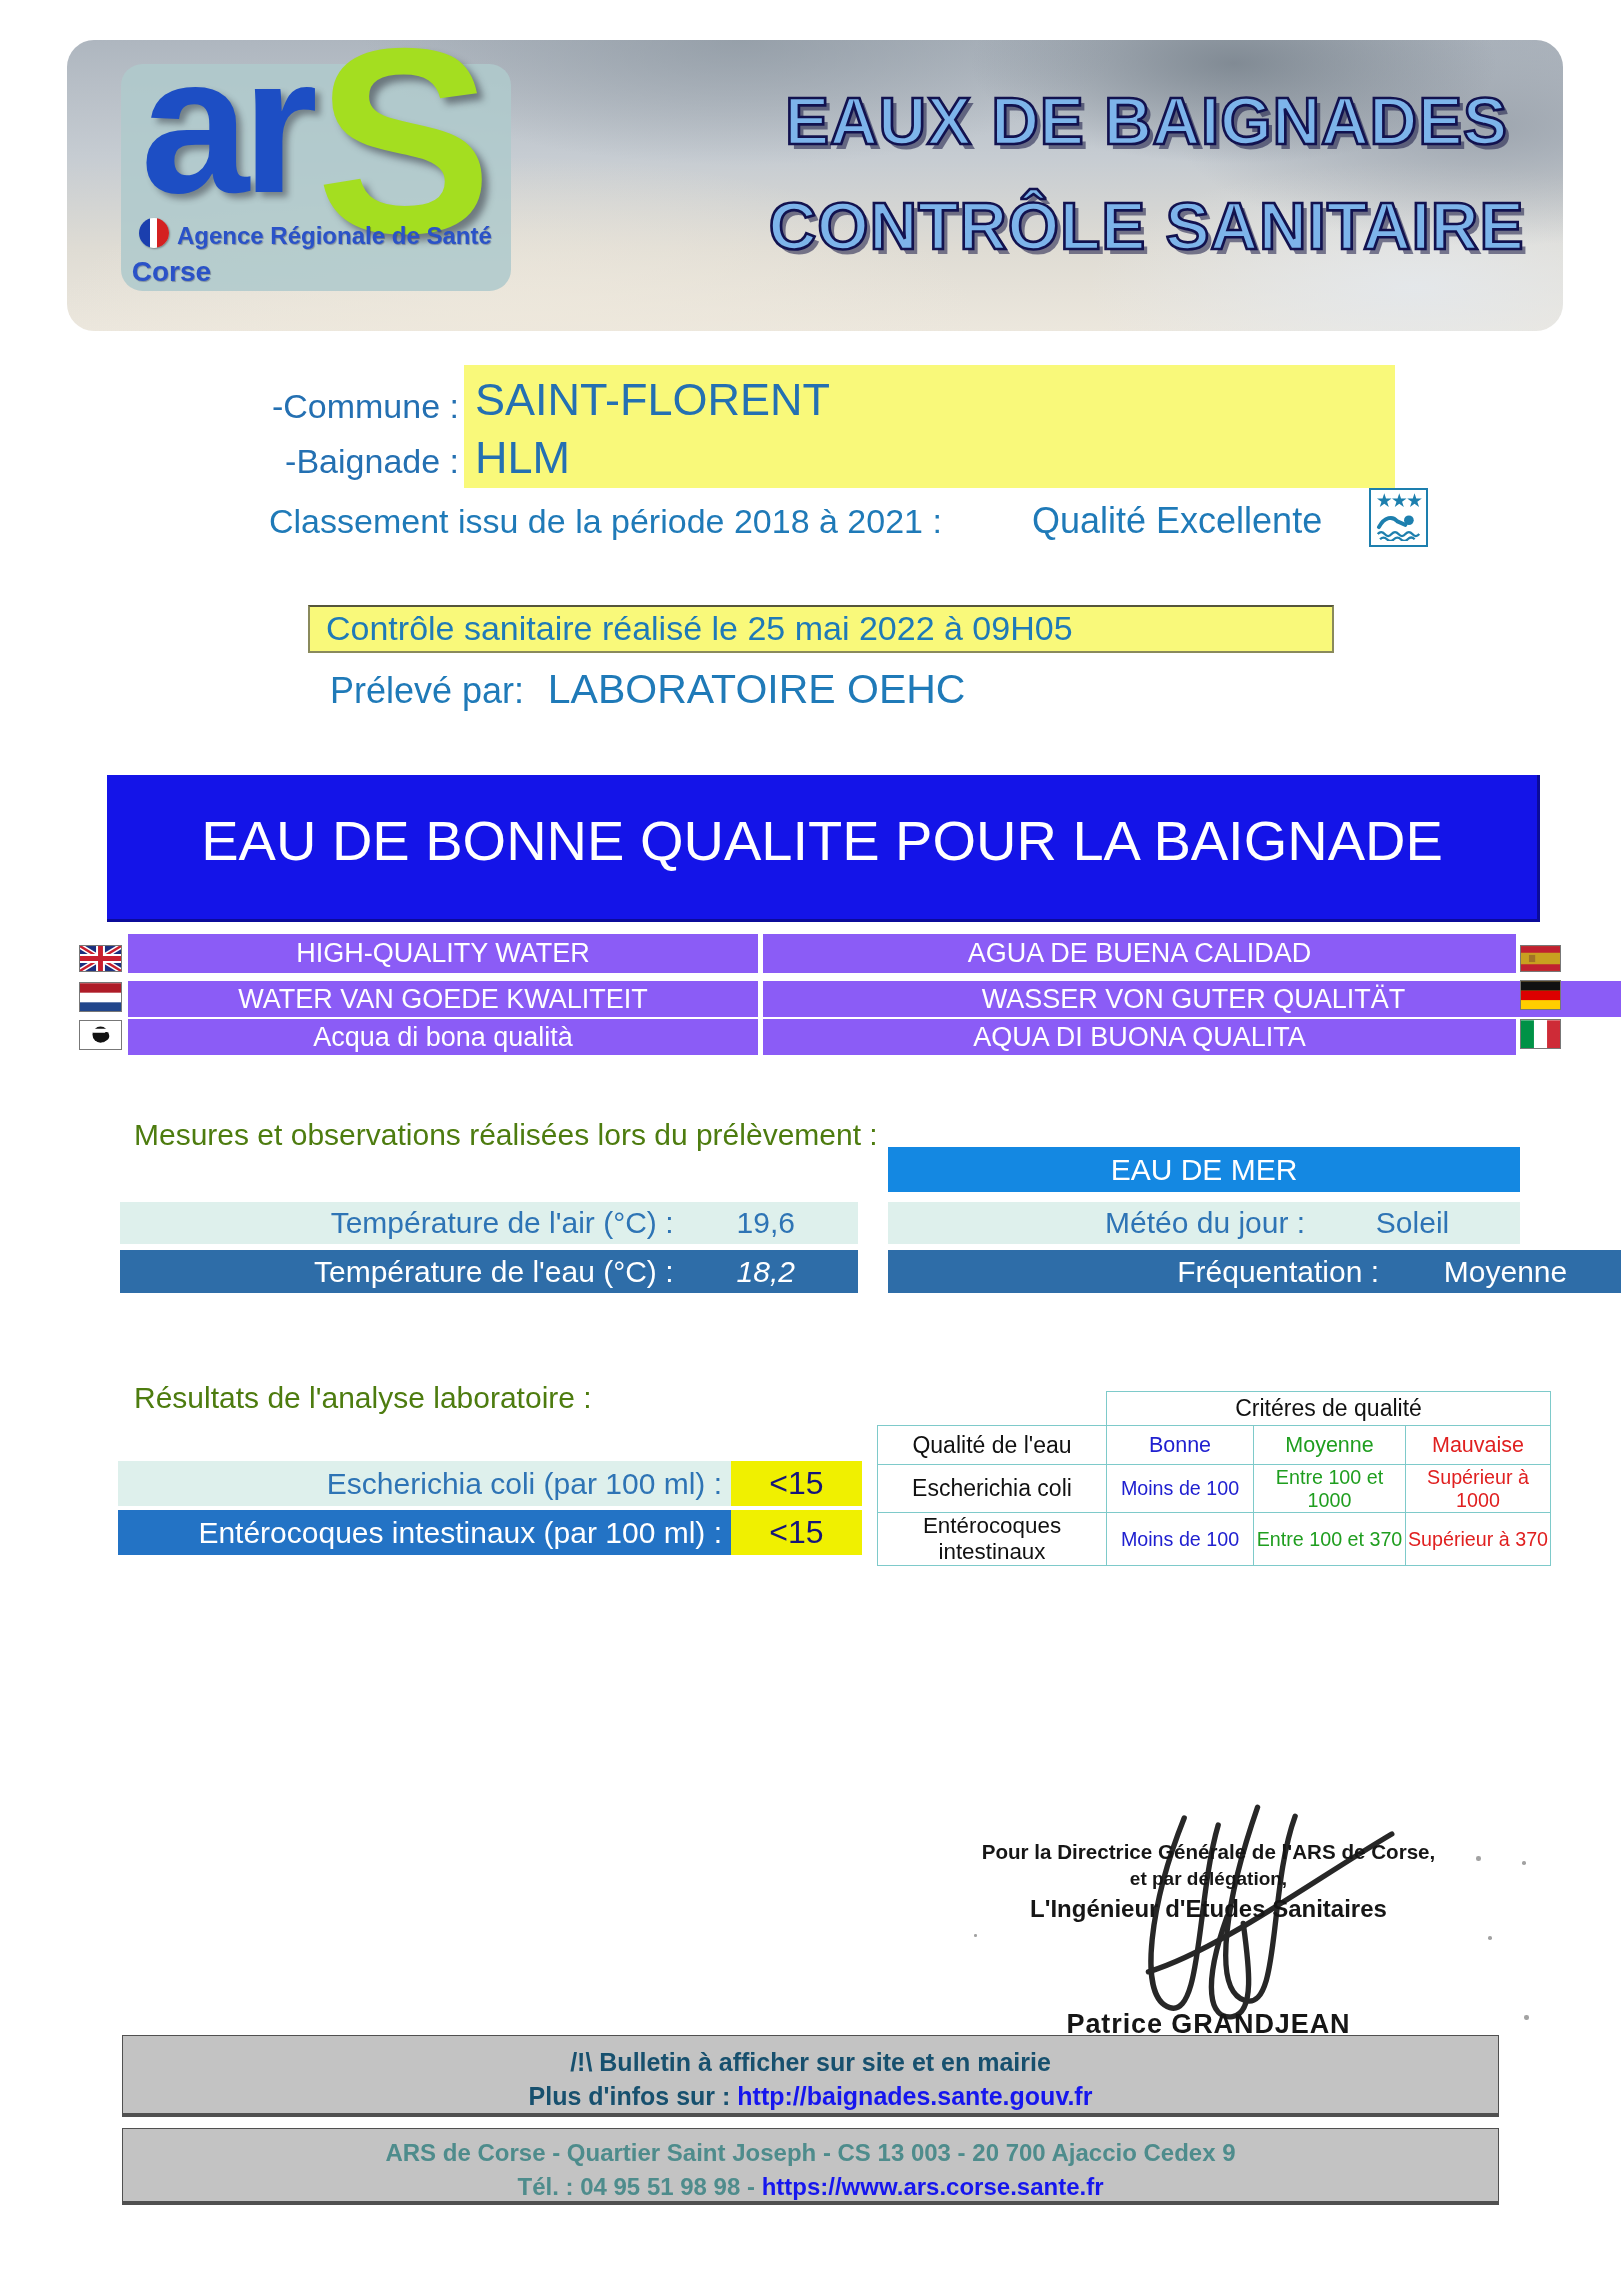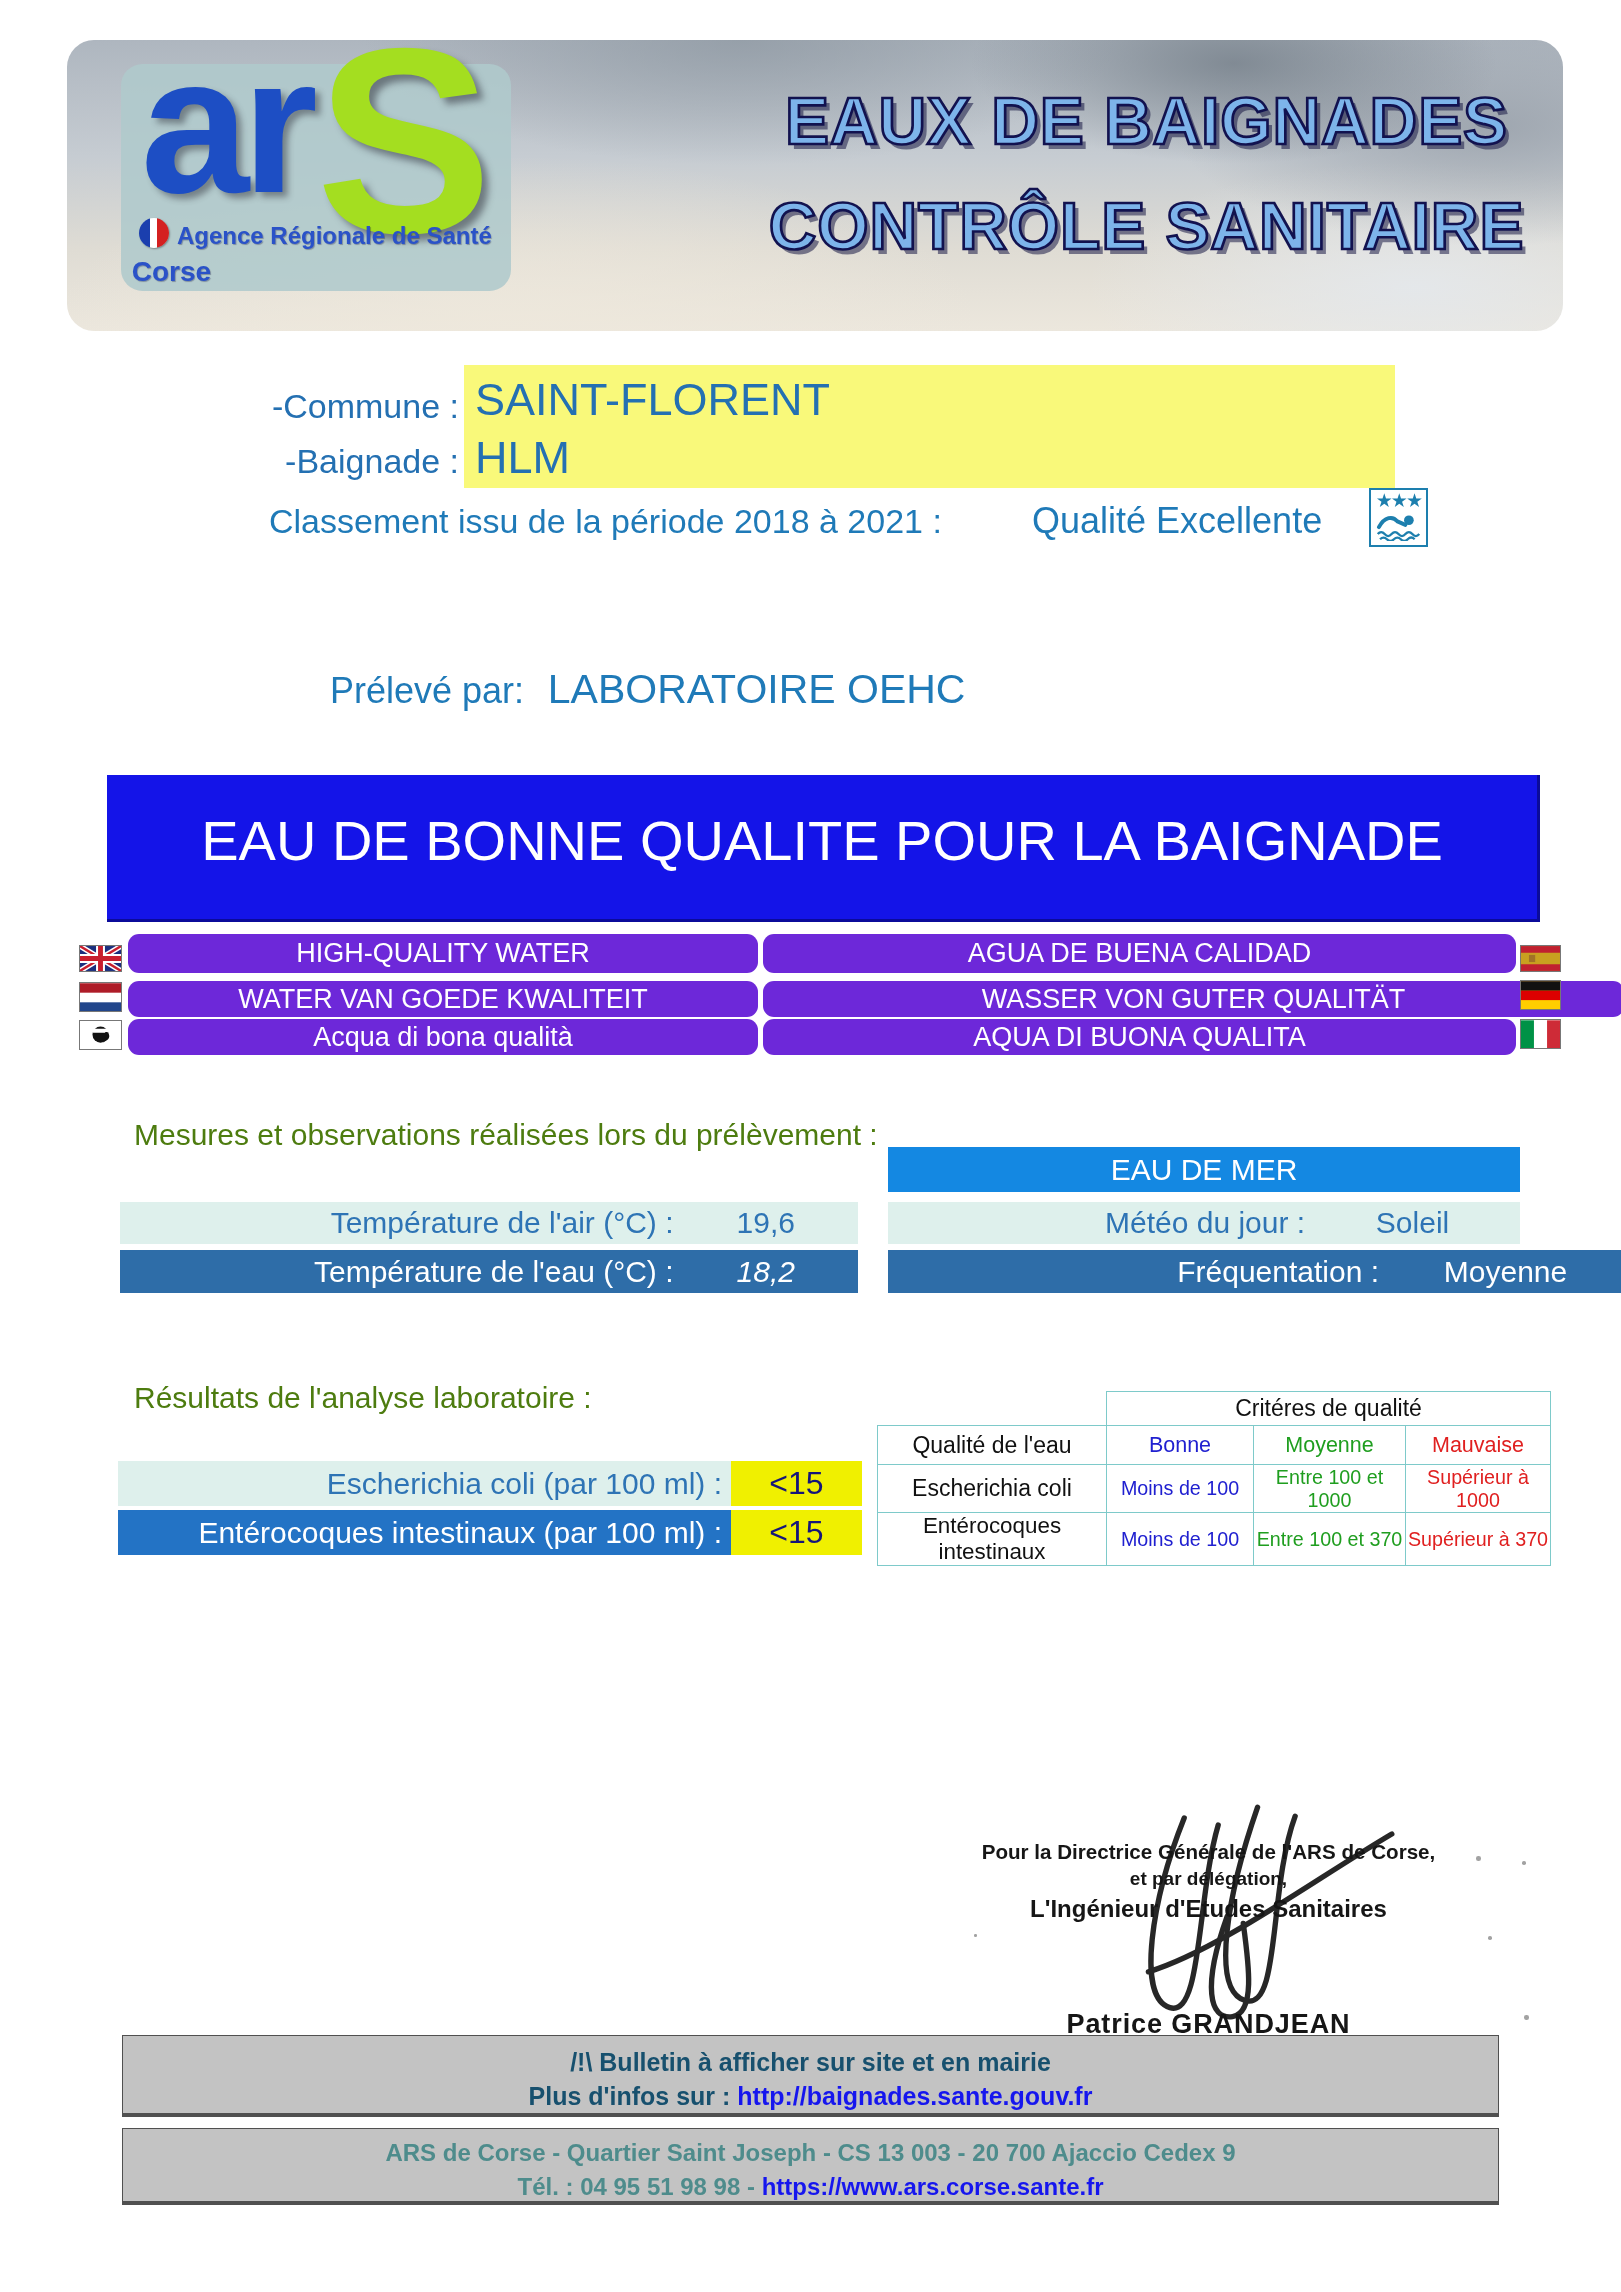--- a/index.html
+++ b/index.html
@@ -80,21 +80,21 @@
   .preleve-value { font-size:41px; color:#1f7ab8; margin-left:19.7px; vertical-align:baseline; }
 
   
   .banner {
     position:absolute; left:107px; top:775px; width:1433px; height:147px;
     background:#1414e8; border-right:3.6px solid #0b0b9a; border-bottom:3.6px solid #0b0b9a;
     display:flex; align-items:center; justify-content:center;
   }
   .banner-text { color:#ffffff; font-size:56px; font-weight:400; letter-spacing:0px; transform:translateY(-7.2px); white-space:nowrap; }
 
-  .lang-bar { position:absolute; background:#6d28d9; color:#ffffff; display:flex; align-items:center; justify-content:center;border-radius:11px; }
+  .lang-bar { position:absolute; background:#8b5cf6; color:#ffffff; display:flex; align-items:center; justify-content:center; }
   .lang-text { font-size:27px; white-space:nowrap; }
   .flag { position:absolute; border:0.9px solid #777; overflow:hidden; }
   .flag svg { display:block; }
 
   
   .section-heading { position:absolute; font-size:30px; color:#4d7c0f; white-space:nowrap; }
   .mrow { position:absolute; display:flex; align-items:center; }
   .mrow .lbl { text-align:right; font-size:30px; white-space:nowrap; }
   .mrow .val { text-align:center; font-size:30px; white-space:nowrap; }
   .row-pale  { background:#def0ec; color:#2e74b5; }
@@ -175,20 +175,21 @@
   <div class="rating-box">
     <div class="rating-stars">★★★</div>
     <svg class="rating-swimmer" width="47" height="30" viewBox="0 0 40 26">
       <circle cx="29" cy="8" r="4.2" fill="#1d7fae"></circle>
       <path d="M3 14 C8 5 15 4 19 9 L26 12" stroke="#1d7fae" stroke-width="3.4" fill="none" stroke-linecap="round"></path>
       <path d="M2 20 q3 -3.5 6 0 t6 0 t6 0 t6 0 t6 0 t6 0" stroke="#1d7fae" stroke-width="2" fill="none"></path>
       <path d="M4 24.5 q3 -3 6 0 t6 0 t6 0 t6 0 t6 0" stroke="#1d7fae" stroke-width="2" fill="none"></path>
     </svg>
   </div>
 
+  <div class="control-box">Contrôle sanitaire réalisé le 25 mai 2022 à 09H05</div>
   <div class="preleve-row">
     <span class="preleve-label">Prélevé par:</span>
     <span class="preleve-value">LABORATOIRE OEHC</span>
   </div>
 
   <div class="banner">
     <span class="banner-text">EAU DE BONNE QUALITE POUR LA BAIGNADE</span>
   </div>
 
   <div class="flag" style="left:79px; top:945px; width:43px; height:27px;">

